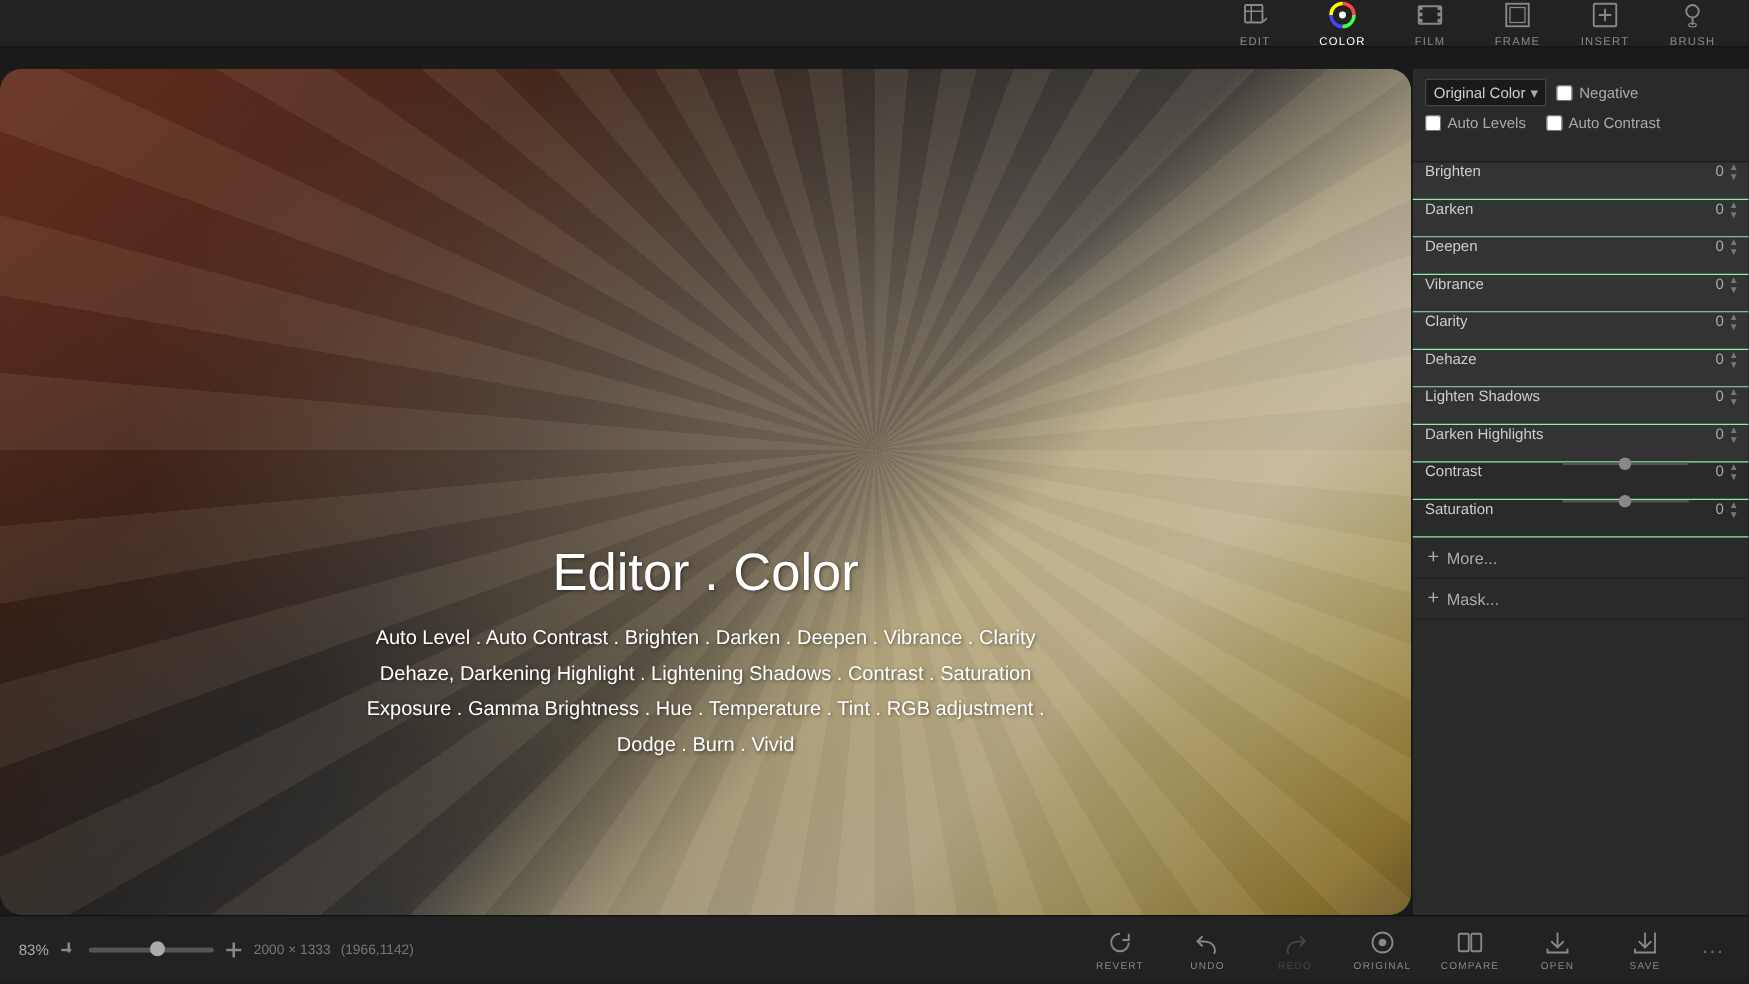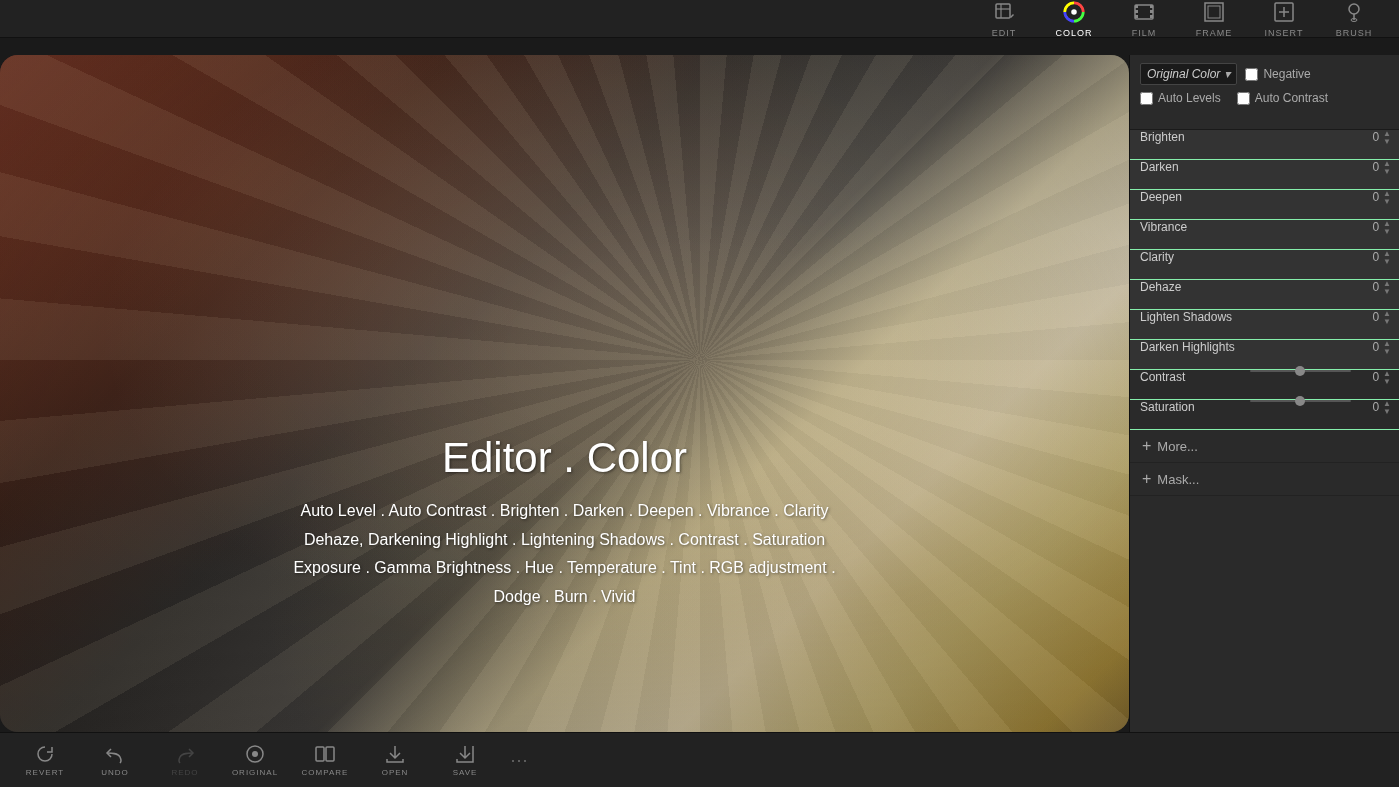--- a/index.html
+++ b/index.html
@@ -128,21 +128,20 @@
       background: #1a1a1a;
       color: #ccc;
       border: 1px solid #444;
       padding: 3px 6px;
       font-size: 12px;
       border-radius: 2px;
       display: flex;
       align-items: center;
       gap: 4px;
       cursor: pointer;
-      font-style: italic;
     }
 
     .checkbox-item {
       display: flex;
       align-items: center;
       gap: 5px;
       color: #aaa;
       font-size: 12px;
       cursor: pointer;
     }
@@ -552,20 +551,40 @@
     <span class="btn-plus">+</span>
     <span>More...</span>
   </div>
   <div class="panel-action-btn">
     <span class="btn-plus">+</span>
     <span>Mask...</span>
   </div>
 </div>
 
 <div id="bottom-toolbar">
+  <div class="bottom-left">
+    <span class="zoom-pct">83%</span>
+    <span class="zoom-icon">
+      <svg width="16" height="16" viewBox="0 0 16 16" fill="none">
+        <rect x="2" y="7" width="8" height="2" fill="#888"></rect>
+        <rect x="7" y="2" width="2" height="8" fill="#888"></rect>
+      </svg>
+    </span>
+    <div class="zoom-slider">
+      <div class="zoom-slider-thumb"></div>
+    </div>
+    <span class="zoom-icon">
+      <svg width="16" height="16" viewBox="0 0 16 16" fill="none">
+        <rect x="2" y="7" width="12" height="2" fill="#888"></rect>
+        <rect x="7" y="2" width="2" height="12" fill="#888"></rect>
+      </svg>
+    </span>
+    <span class="image-info">2000 × 1333</span>
+    <span class="image-info">(1966,1142)</span>
+  </div>
 
   <div class="bottom-right">
 
     <div class="bottom-btn">
       <div class="bt-icon">
         <svg width="22" height="22" viewBox="0 0 22 22" fill="none">
           <path d="M11 4 C7 4 4 7 4 11 C4 15 7 18 11 18 C15 18 18 15 18 11" stroke="#888" stroke-width="1.5" fill="none"></path>
           <path d="M18 4 L18 9 L13 9" stroke="#888" stroke-width="1.5" fill="none"></path>
         </svg>
       </div>

